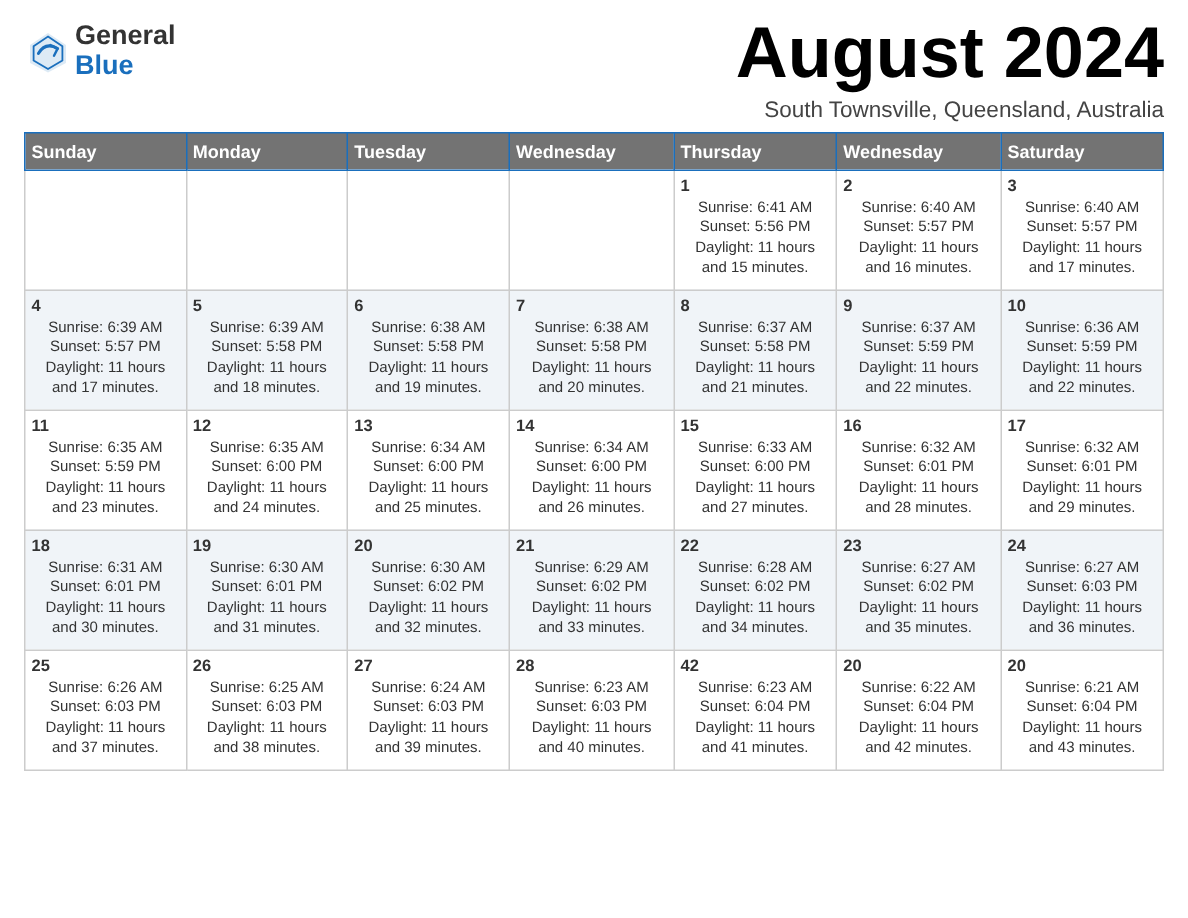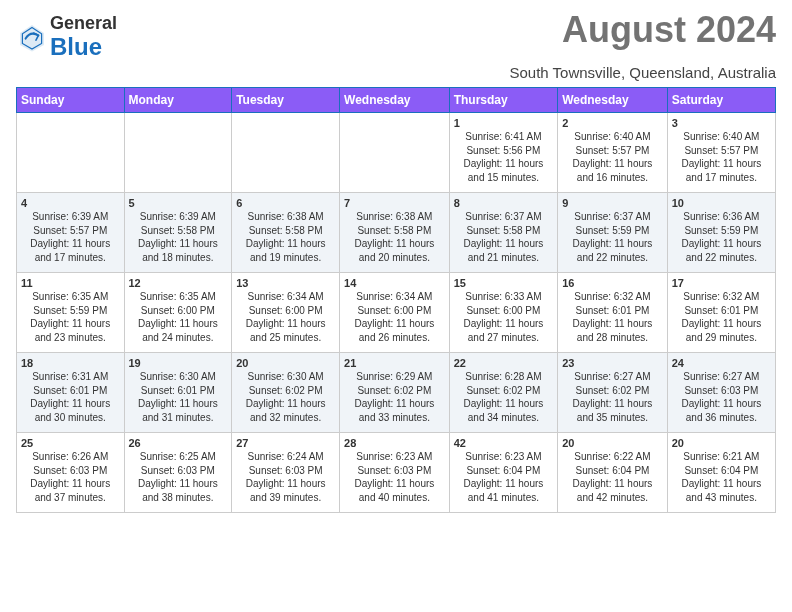--- a/index.html
+++ b/index.html
@@ -31,50 +31,50 @@
       flex-direction: column;
       line-height: 1.1;
     }
     .logo-general {
       font-size: 18px;
       font-weight: bold;
       color: #333;
       text-align: center;
     }
     .logo-blue {
-      font-size: 24px;
+      font-size: 18px;
       font-weight: bold;
       color: #1a6fbd;
     }
     .logo-icon {
       width: 32px;
       height: 32px;
       margin-right: 2px;
     }
     .title-block {
       text-align: right;
     }
     .cal-title {
-      font-size: 36px;
-      font-weight: bold;
-      color: #737373;
+      font-size: 48px;
+      font-weight: bold;
+      color: #000000;
       line-height: 1.1;
     }
     .cal-subtitle {
       font-size: 15px;
       color: #444;
-      margin-top: 14px;
+      margin-top: 2px;
     }
     .calendar {
       width: 100%;
       border-collapse: collapse;
       font-size: 10.5px;
     }
     .calendar th {
-      background-color: #8b5cf6;
+      background-color: #737373;
       color: #fff;
       padding: 5px 4px;
       text-align: left;
       font-size: 12px;
       font-weight: bold;
       border: 1px solid #1a6fbd;
     }
     .calendar td {
       vertical-align: top;
       border: 1px solid #ccc;

